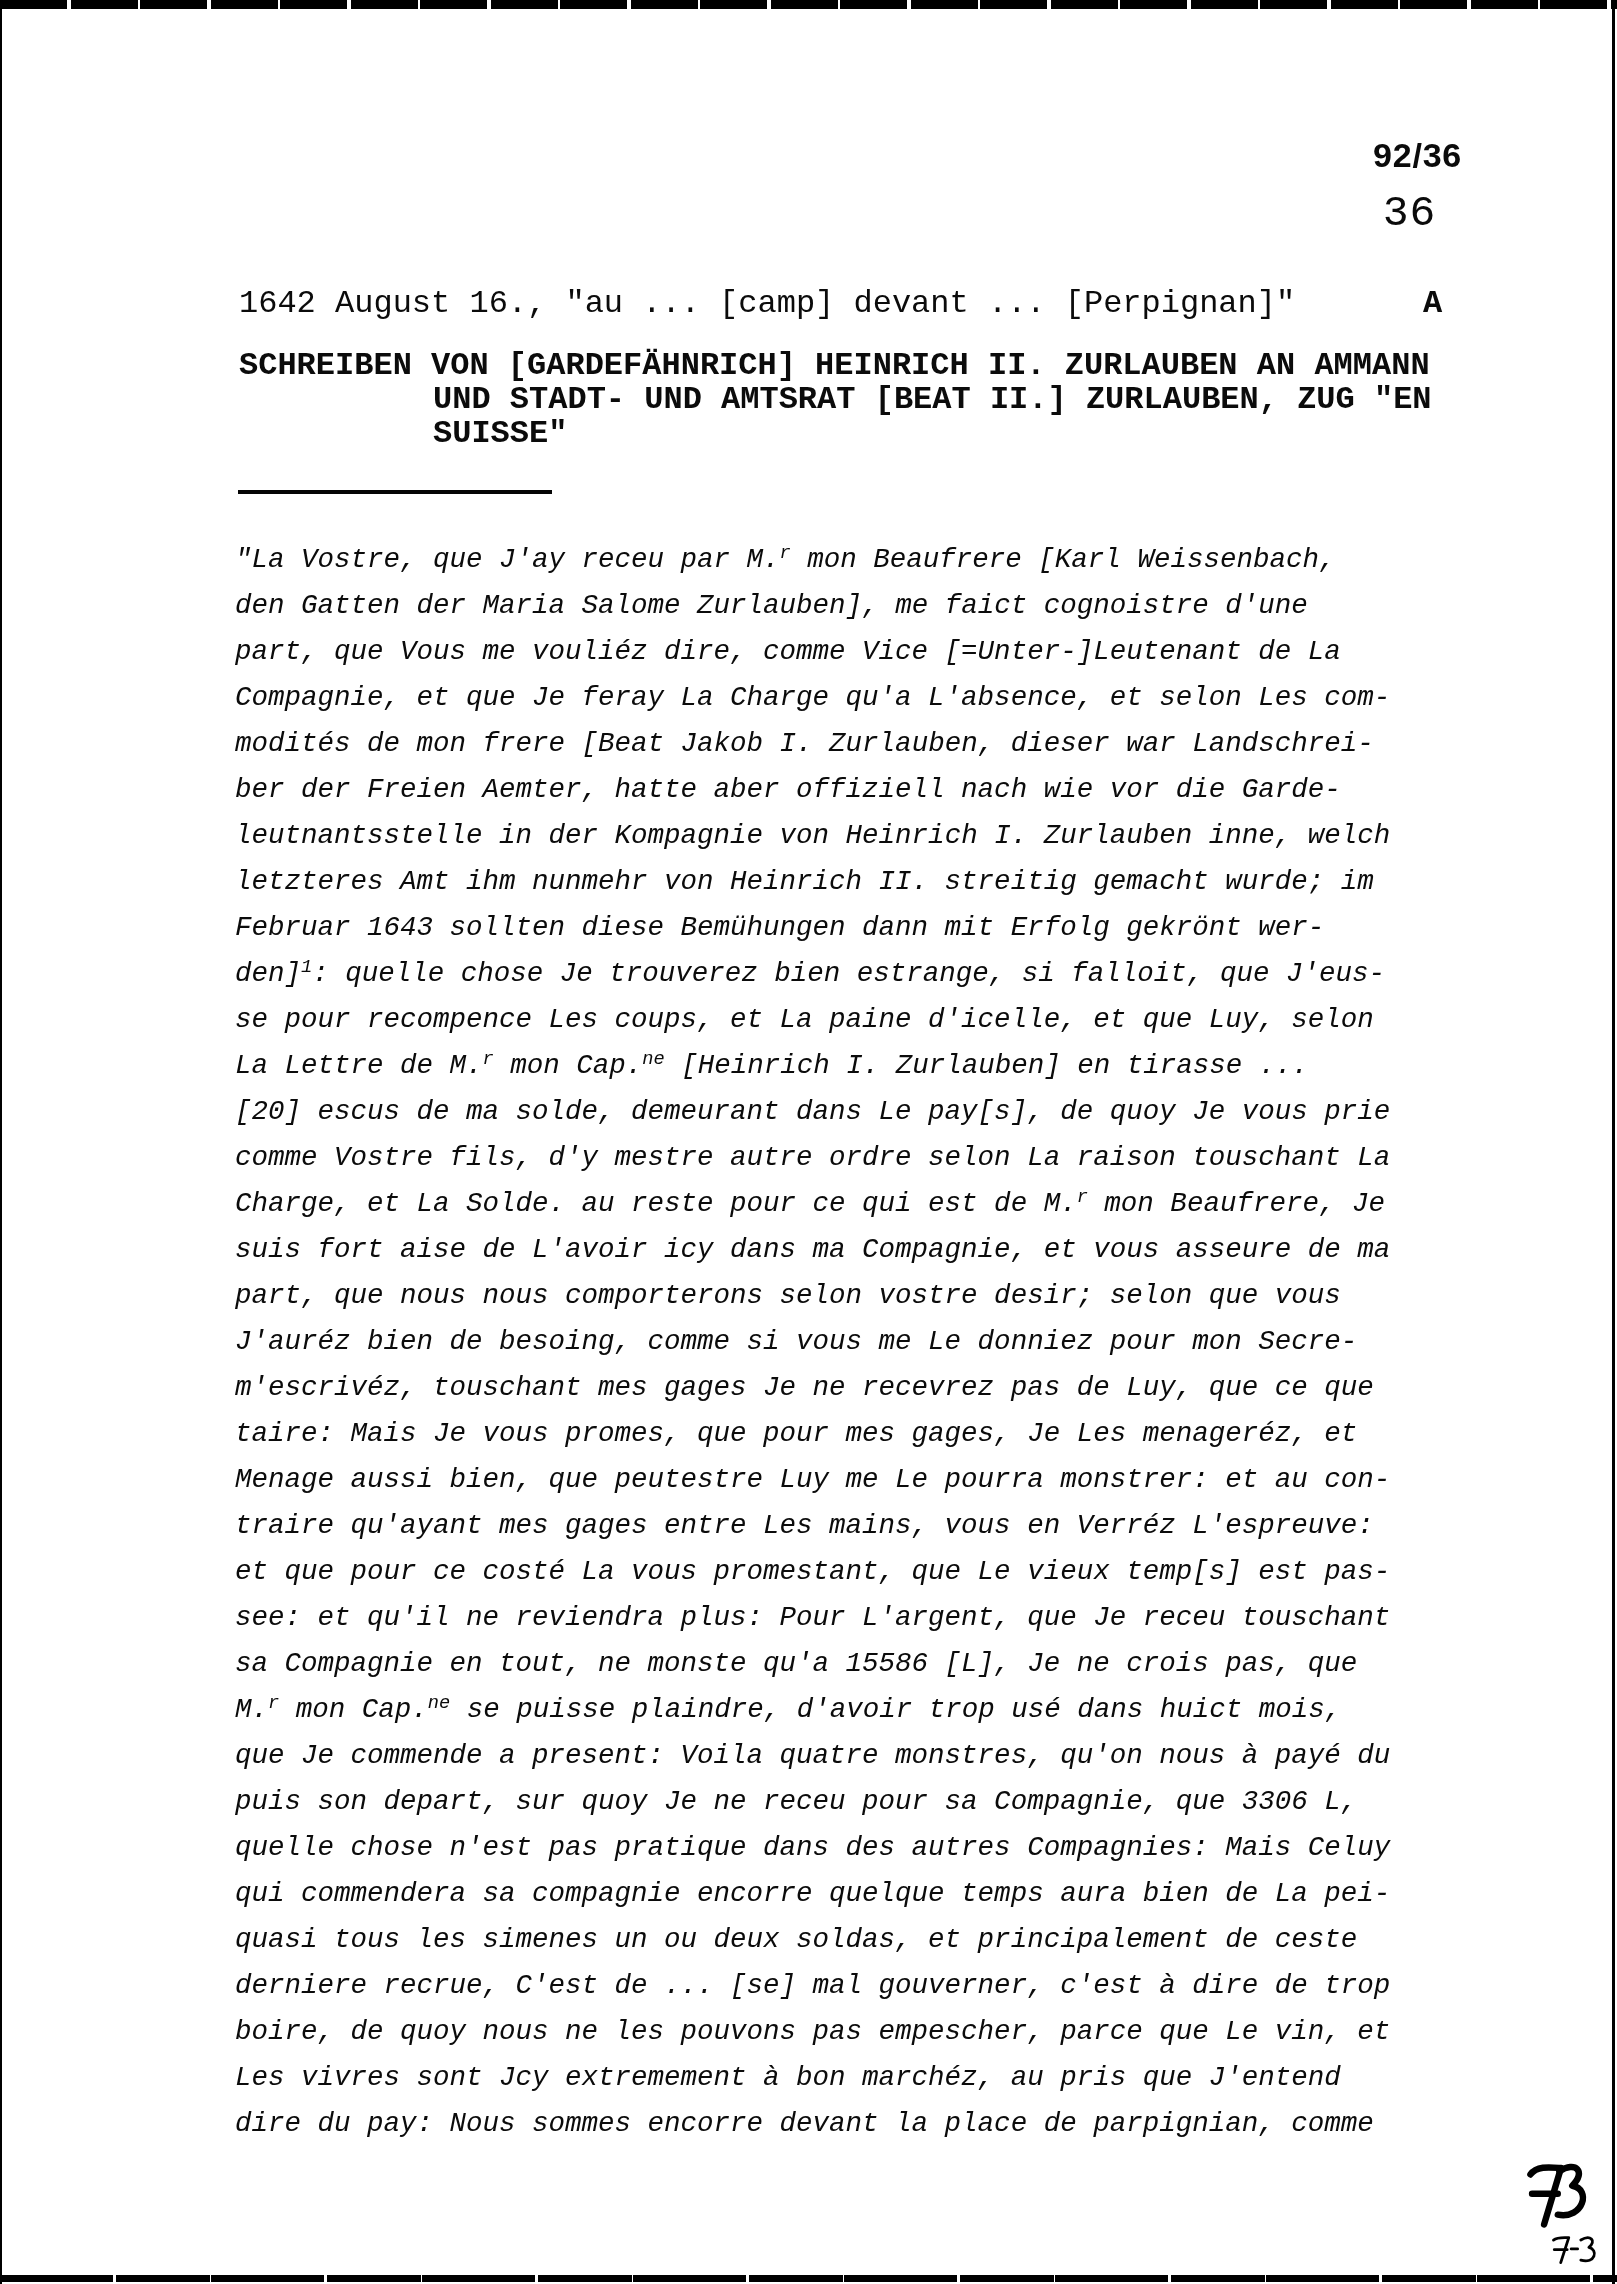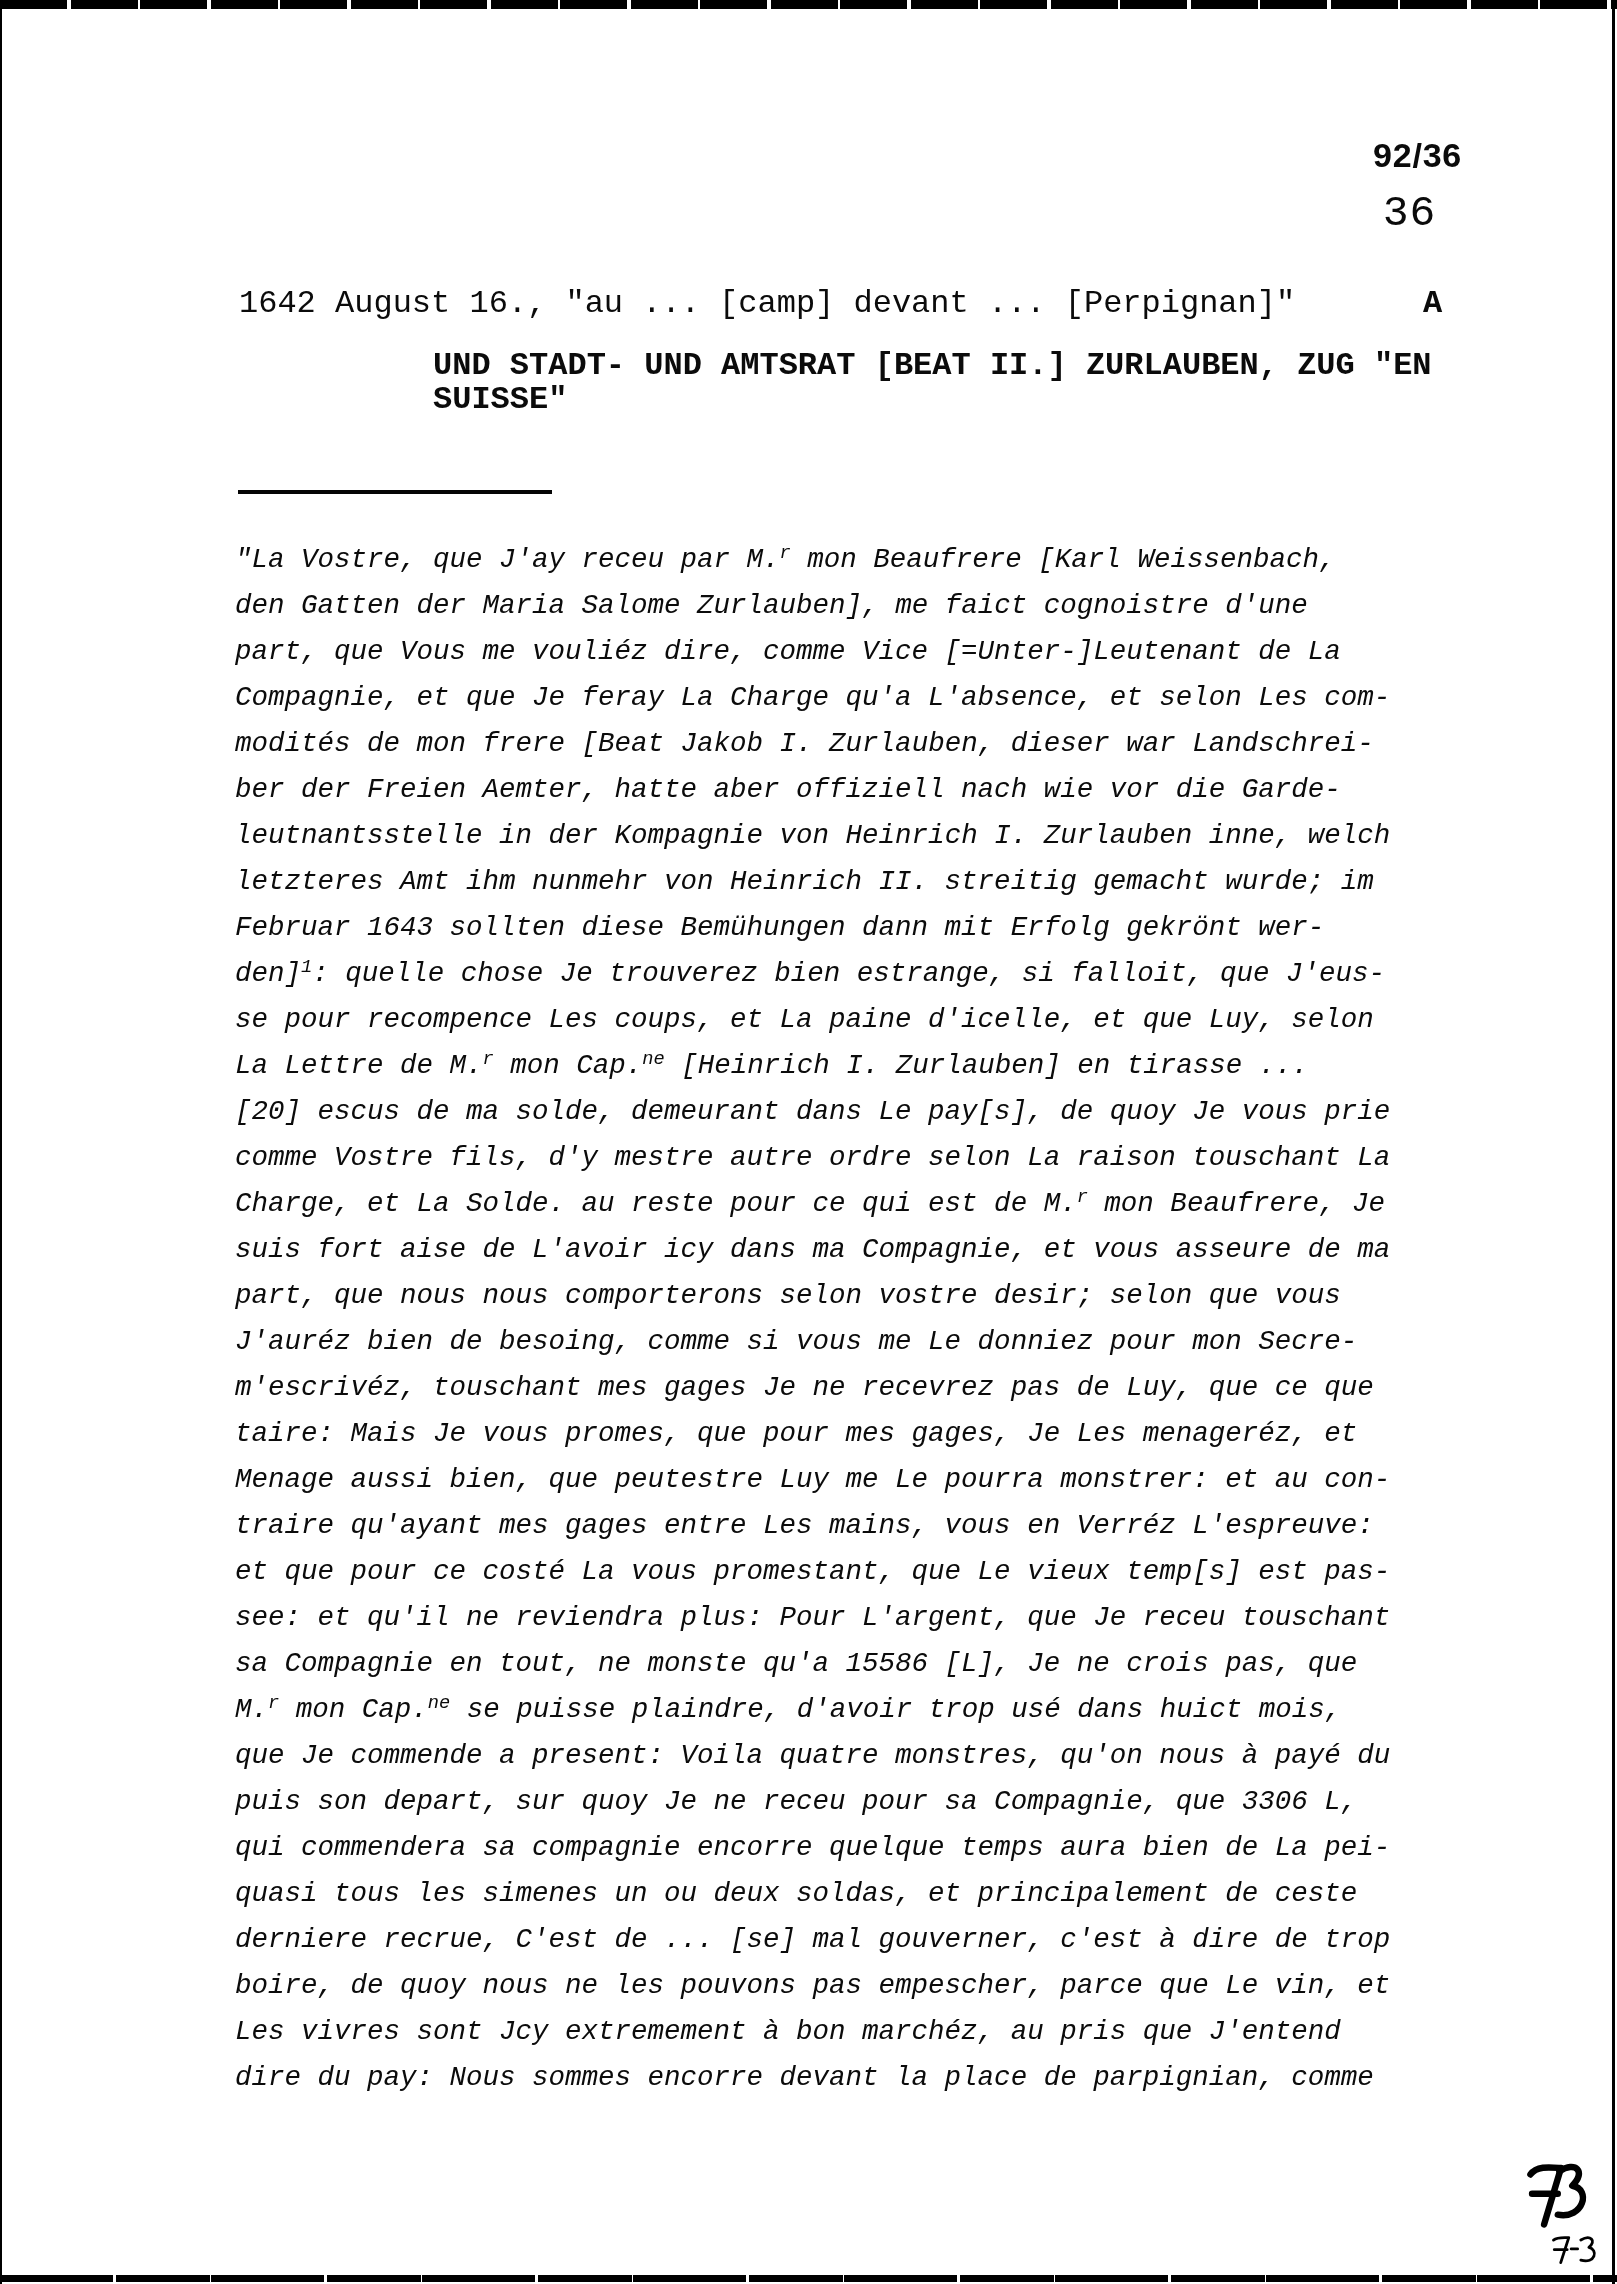--- a/index.html
+++ b/index.html
@@ -63,21 +63,21 @@
 <div class="abs edge-top"></div>
 <div class="abs edge-left"></div>
 <div class="abs edge-right"></div>
 <div class="abs edge-bottom"></div>
 
 <div class="abs archive-ref">92/36</div>
 <div class="abs page-number">36</div>
 <div class="abs date-line">1642 August 16., "au ... [camp] devant ... [Perpignan]"</div>
 <div class="abs corner-letter">A</div>
 
-<div class="abs title-block"><div class="title-line indent">UND STADT- UND AMTSRAT [BEAT II.] ZURLAUBEN, ZUG "EN</div><div class="title-line indent">SUISSE"</div></div>
+<div class="abs title-block"><div class="title-line">SCHREIBEN VON [GARDEFÄHNRICH] HEINRICH II. ZURLAUBEN AN AMMANN</div><div class="title-line indent">UND STADT- UND AMTSRAT [BEAT II.] ZURLAUBEN, ZUG "EN</div><div class="title-line indent">SUISSE"</div></div>
 
 <div class="abs separator-rule"></div>
 
 <div class="abs body-text">
     <div class="bline"><span>"La Vostre, que J'ay receu par M.</span><span class="sup">r</span><span> mon Beaufrere [Karl </span><span class="b">Weissenbach,</span></div>
     <div class="bline"><span>den Gatten der </span><span class="b">Maria Salome</span><span> Zurlauben], me faict cognoistre d'une</span></div>
     <div class="bline"><span>part, que Vous me vouliéz dire, comme Vice [=Unter-]Leutenant de La</span></div>
     <div class="bline"><span>Compagnie, et que Je feray La Charge qu'a L'absence, et selon Les com-</span></div>
     <div class="bline"><span>modités de mon frere [</span><span class="b">Beat Jakob I.</span><span> Zurlauben, dieser war Landschrei-</span></div>
     <div class="bline"><span>ber der Freien Aemter, hatte aber offiziell nach wie vor die Garde-</span></div>
@@ -96,20 +96,21 @@
     <div class="bline"><span>m'escrivéz, touschant mes gages Je ne recevrez pas de Luy, que ce que</span></div>
     <div class="bline"><span>taire: Mais Je vous promes, que pour mes gages, Je Les menageréz, et</span></div>
     <div class="bline"><span>Menage aussi bien, que peutestre Luy me Le pourra monstrer: et au con-</span></div>
     <div class="bline"><span>traire qu'ayant mes gages entre Les mains, vous en Verréz L'espreuve:</span></div>
     <div class="bline"><span>et que pour ce costé La vous promestant, que Le vieux temp[s] est pas-</span></div>
     <div class="bline"><span>see: et qu'il ne reviendra plus: Pour L'argent, que Je receu touschant</span></div>
     <div class="bline"><span>sa Compagnie en tout, ne monste qu'a 15586 [L], Je ne crois pas, que</span></div>
     <div class="bline"><span>M.</span><span class="sup">r</span><span> mon Cap.</span><span class="sup">ne</span><span> se puisse plaindre, d'avoir trop usé dans huict mois,</span></div>
     <div class="bline"><span>que Je commende a present: Voila quatre monstres, qu'on nous à payé du</span></div>
     <div class="bline"><span>puis son depart, sur quoy Je ne receu pour sa Compagnie, que 3306 L,</span></div>
+    <div class="bline"><span>quelle chose n'est pas pratique dans des autres Compagnies: Mais Celuy</span></div>
     <div class="bline"><span>qui commendera sa compagnie encorre quelque temps aura bien de La pei-</span></div>
     <div class="bline"><span>quasi tous les simenes un ou deux soldas, et principalement de ceste</span></div>
     <div class="bline"><span>derniere recrue, C'est de ... [se] mal gouverner, c'est à dire de trop</span></div>
     <div class="bline"><span>boire, de quoy nous ne les pouvons pas empescher, parce que Le vin, et</span></div>
     <div class="bline"><span>Les vivres sont Jcy extremement à bon marchéz, au pris que J'entend</span></div>
     <div class="bline"><span>dire du pay: Nous sommes encorre devant la place de parpignian, comme</span></div>
   </div>
 
 <div class="abs hand-large">
   <svg width="74" height="78" viewBox="0 0 92 96" aria-hidden="true">

